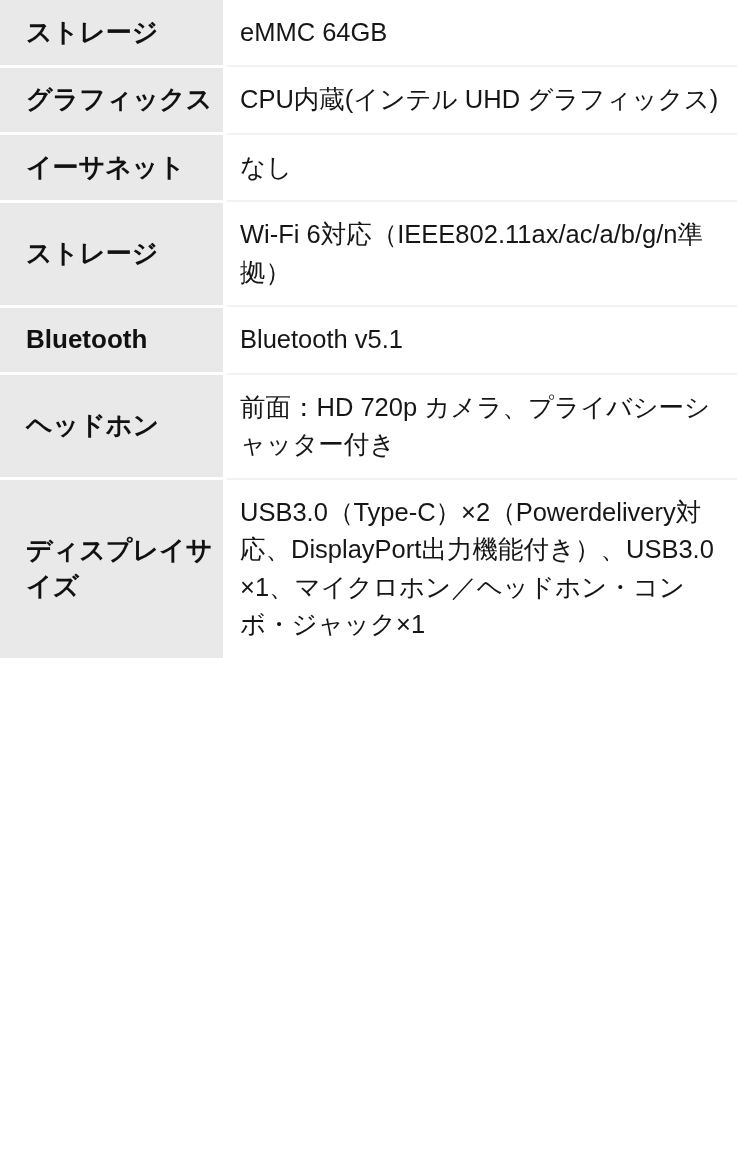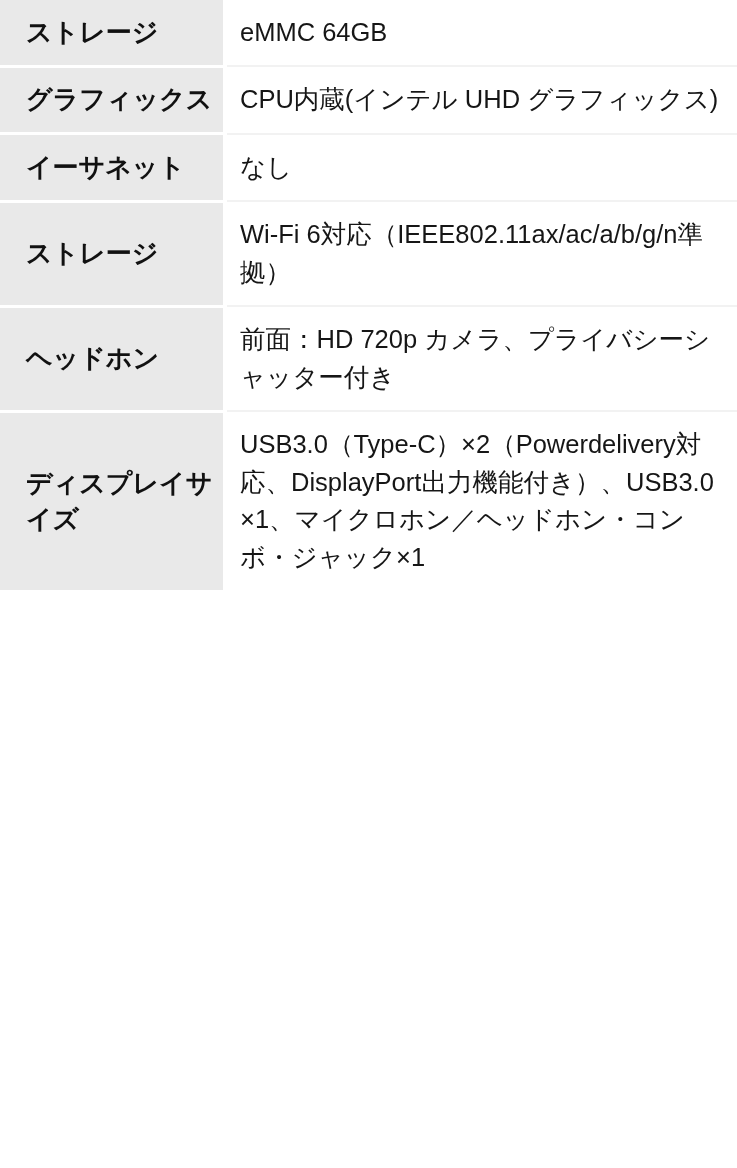--- a/index.html
+++ b/index.html
@@ -83,20 +83,24 @@
       </tr>
       <tr>
         <th>イーサネット</th>
         <td>なし</td>
       </tr>
       <tr>
         <th>ストレージ</th>
         <td>Wi-Fi 6対応（IEEE802.11ax/ac/a/b/g/n準拠）</td>
       </tr>
       <tr>
+        <th>Bluetooth</th>
+        <td>Bluetooth v5.1</td>
+      </tr>
+      <tr>
         <th>ヘッドホン</th>
         <td>前面：HD 720p カメラ、プライバシーシャッター付き</td>
       </tr>
       <tr>
         <th>ディスプレイサイズ</th>
         <td>USB3.0（Type-C）×2（Powerdelivery対応、DisplayPort出力機能付き）、USB3.0×1、マイクロホン／ヘッドホン・コンボ・ジャック×1</td>
       </tr>
     </tbody>
 </table>
 

